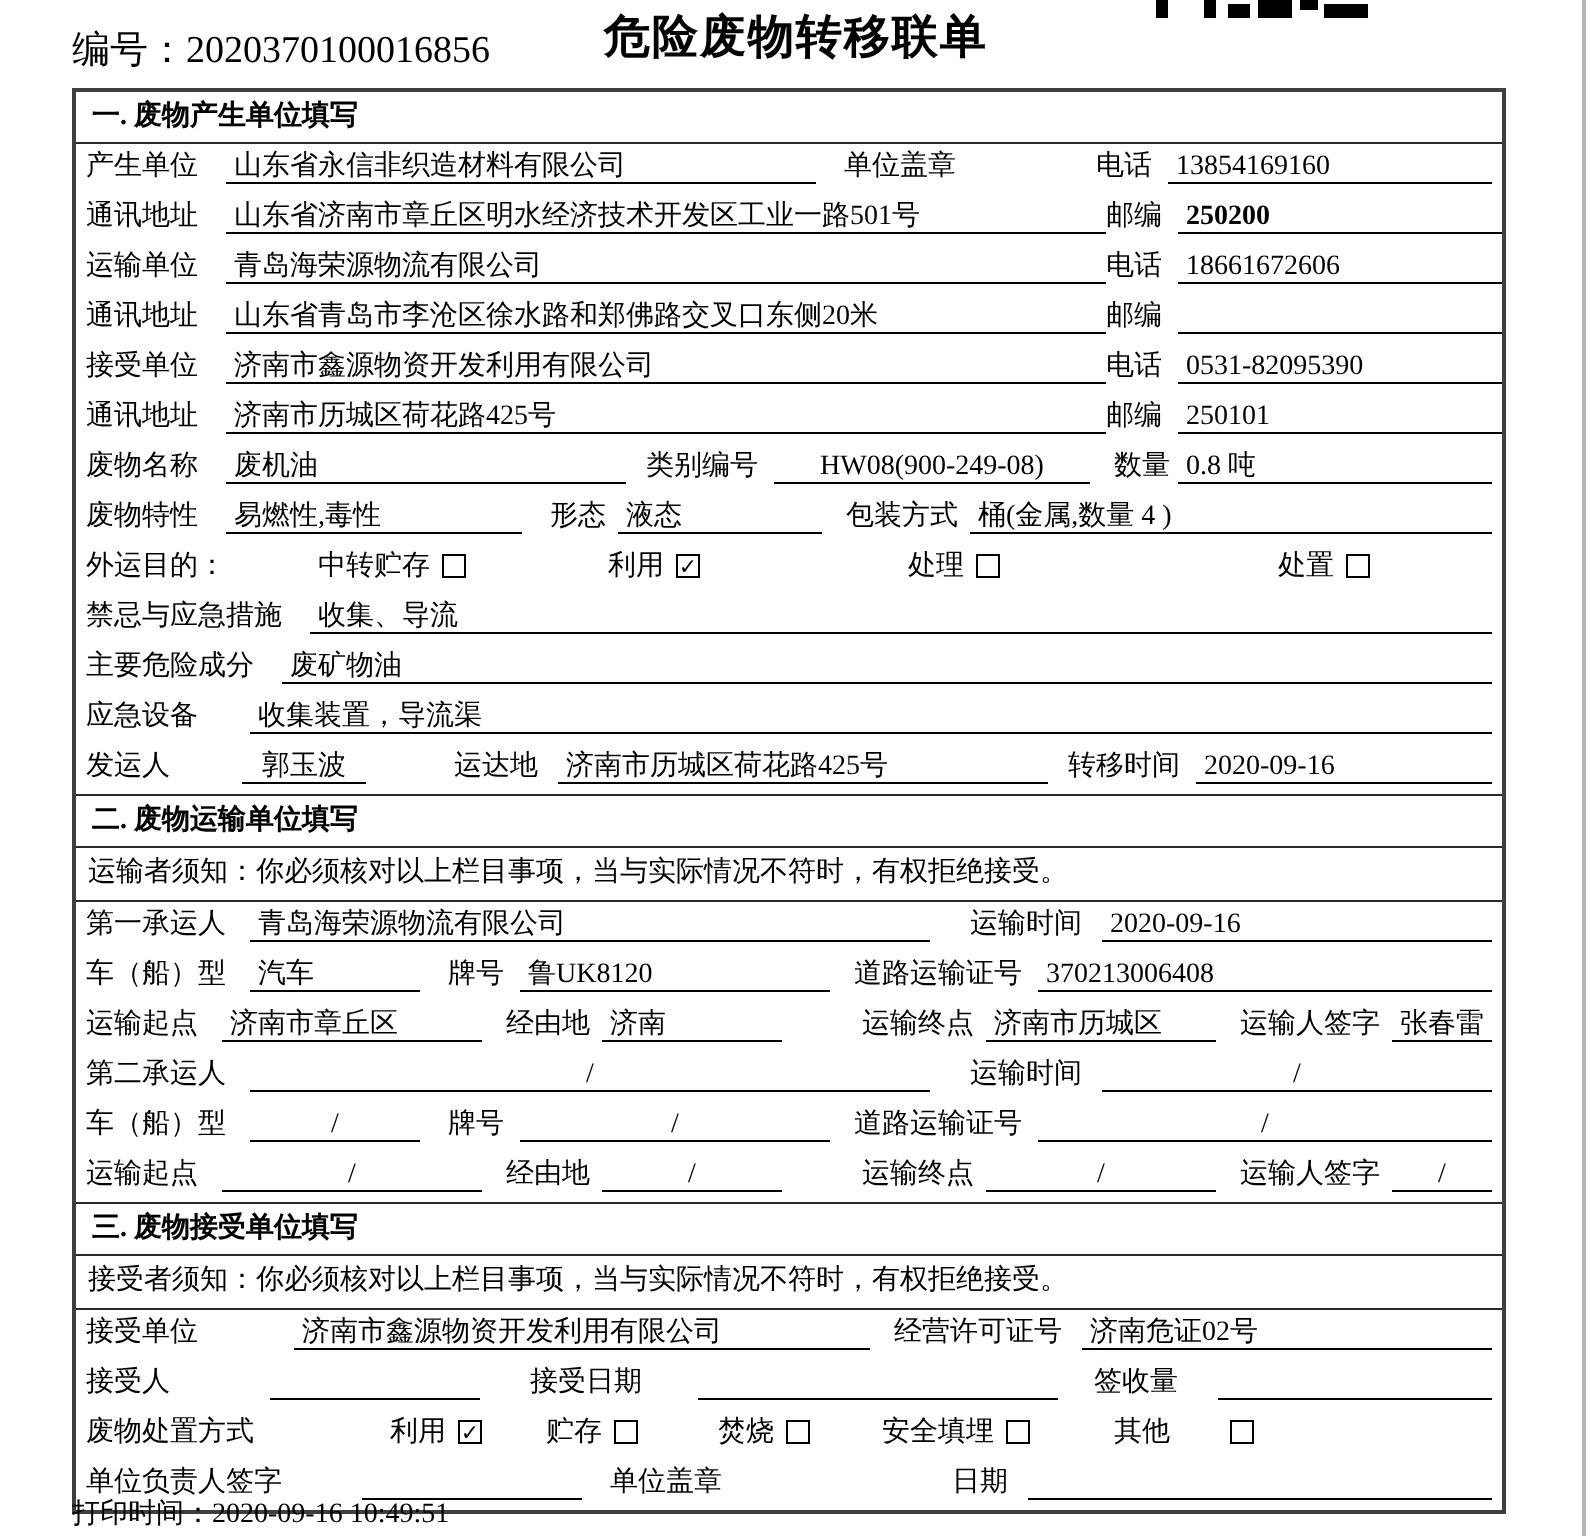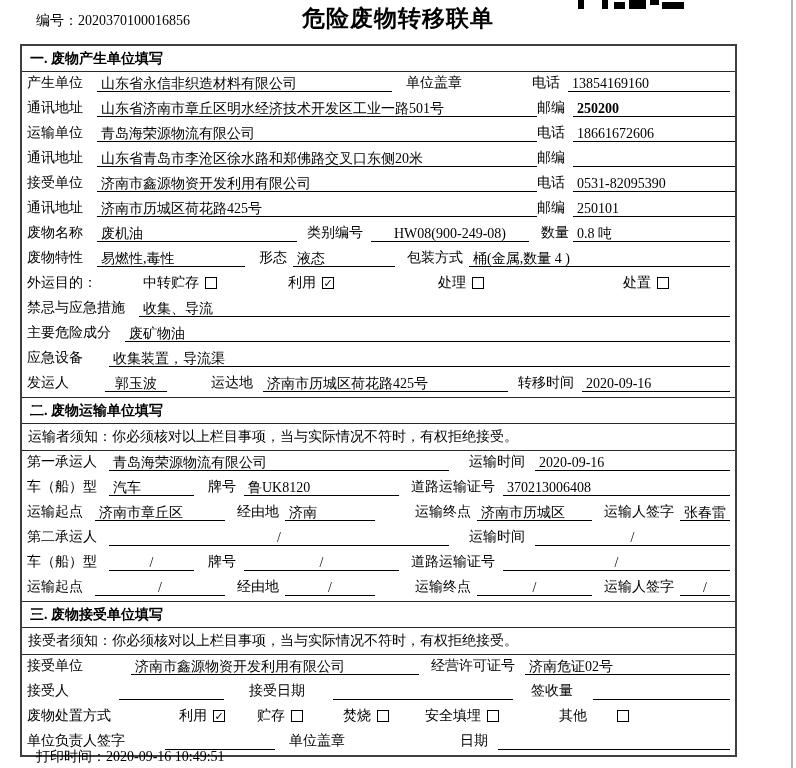--- a/index.html
+++ b/index.html
@@ -1,31 +1,31 @@
 <!DOCTYPE html>
 <html><head>
 <meta charset="utf-8">
 <style>
   html,body{margin:0;padding:0;}
   body{
     width:796px;height:768px;background:#ffffff;position:relative;
     font-family:"Liberation Serif","DejaVu Serif",serif;color:#000;overflow:hidden;
   }
-  .serial{position:absolute;left:36px;top:12px;font-size:14px;white-space:nowrap;}
+  .serial{position:absolute;left:36px;top:12px;font-size:19px;white-space:nowrap;}
   .title{position:absolute;left:0;right:0;top:3px;text-align:center;font-size:23px;font-weight:bold;letter-spacing:1px;}
   
   .qr{position:absolute;left:578px;top:0;width:106px;height:9px;overflow:hidden;}
   .qr .sq{position:absolute;left:0;top:-14px;width:18px;height:20px;border:6px solid #000;background:#fff;}
   .qr .b1{position:absolute;left:36px;top:2px;width:11px;height:7px;background:#000;}
   .qr .b2{position:absolute;left:51px;top:0;width:17px;height:9px;background:#000;}
   .qr .b3{position:absolute;left:72px;top:0;width:9px;height:5px;background:#000;}
   .qr .b4{position:absolute;left:84px;top:2px;width:22px;height:7px;background:#000;}
   .edge-line{position:absolute;right:3px;top:0;bottom:0;width:2px;background:#b4b4b4;}
   .form{
-    position:absolute;left:20px;top:44px;width:717px;
+    position:absolute;left:36px;top:44px;width:717px;
     border:2px solid #3f3f3f;box-sizing:border-box;background:#fff;
   }
   .sec-head{
     height:25px;line-height:25px;font-size:14px;font-weight:bold;
     padding-left:8px;border-bottom:1px solid #2a2a2a;
   }
   .sec-head.mid{border-top:1px solid #2a2a2a;}
   .notice{
     height:26px;line-height:26px;font-size:14px;padding-left:6px;
     border-bottom:1px solid #2a2a2a;white-space:nowrap;
@@ -265,21 +265,21 @@
       <span class="cb"></span>
     </span>
     <span class="opt" style="margin-left:40px;">
       <span>焚烧</span>
       <span class="cb"></span>
     </span>
     <span class="opt" style="margin-left:36px;">
       <span>安全填埋</span>
       <span class="cb"></span>
     </span>
-    <span class="opt" style="margin-left:60px;gap:24px;">
+    <span class="opt" style="margin-left:42px;gap:24px;">
       <span>其他</span>
       <span class="cb"></span>
     </span>
   </div>
 
   <div class="row">
     <span class="lbl">单位负责人签字</span>
     <span class="u" style="margin-left:40px;width:110px;"></span>
     <span class="lbl" style="margin-left:14px;">单位盖章</span>
     <span class="lbl" style="margin-left:115px;">日期</span>

